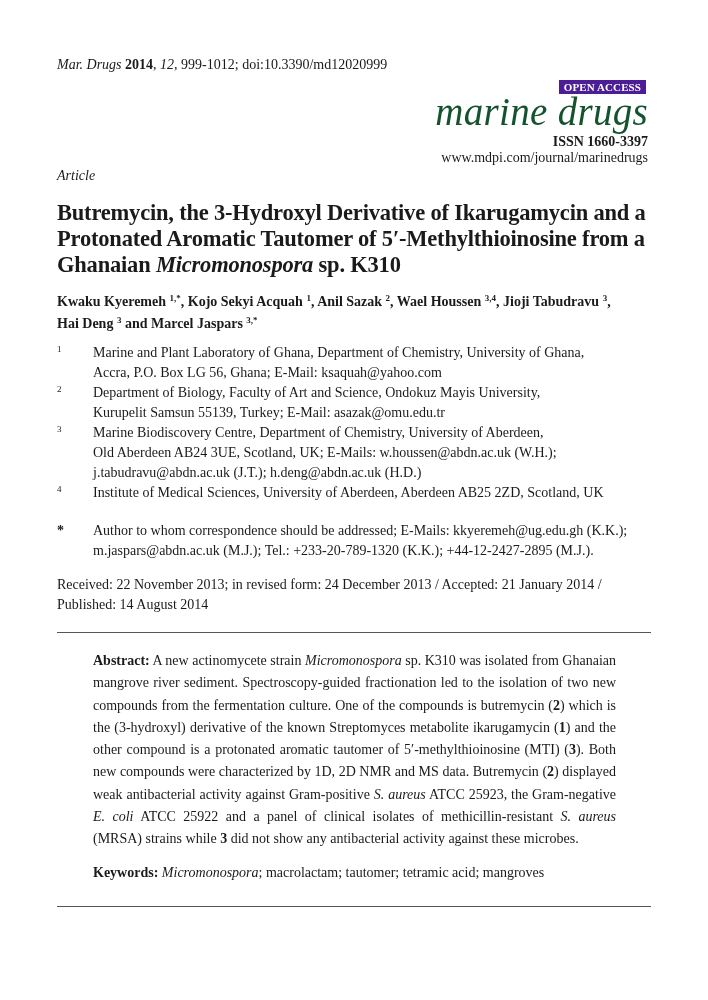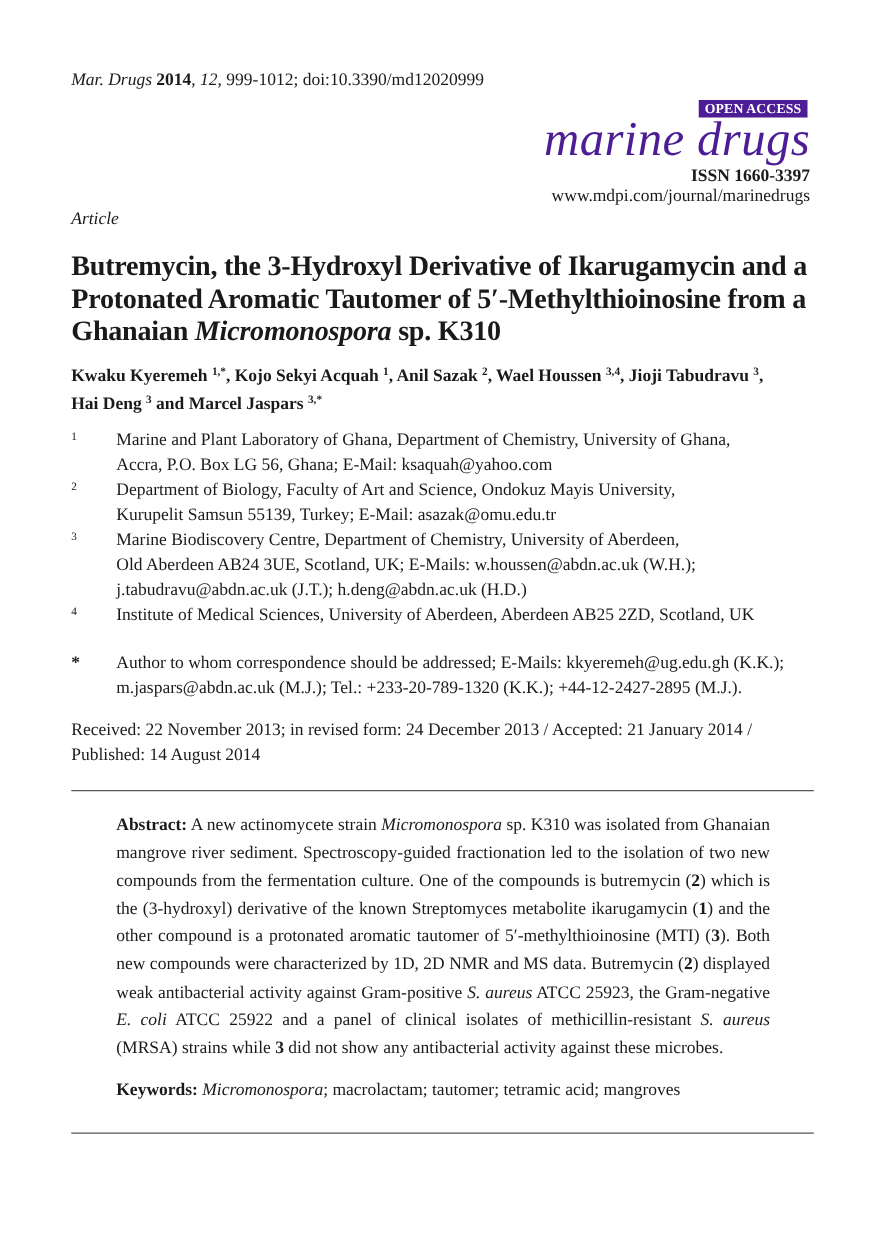--- a/index.html
+++ b/index.html
@@ -9,21 +9,21 @@
     }
     .abs { position: absolute; }
     .citation { left: 57px; top: 57px; font-size: 14px; }
     .citation i { font-style: italic; }
     .oa-badge {
       right: 62px; top: 80px; background: #4c1d95; color: #ffffff;
       font-weight: bold; font-size: 11px; padding: 1px 5px 0 5px; letter-spacing: 0.1px;
       line-height: 13px;
     }
     .journal-name {
-      right: 60px; top: 90px; font-size: 39px; font-style: italic; color: #4c1d95;
+      right: 60px; top: 90px; font-size: 39px; font-style: italic; color: #14532d;
       line-height: 44px; letter-spacing: 0.3px;
     }
     .issn { right: 60px; top: 134px; font-size: 14px; font-weight: bold; text-align: right; }
     .url { right: 60px; top: 150px; font-size: 14px; }
     .article-type { left: 57px; top: 168px; font-size: 14px; font-style: italic; }
     .title {
       left: 57px; top: 200px; width: 600px; font-size: 22.5px; font-weight: bold;
       line-height: 26px; letter-spacing: -0.2px;
     }
     .title i { font-style: italic; }

